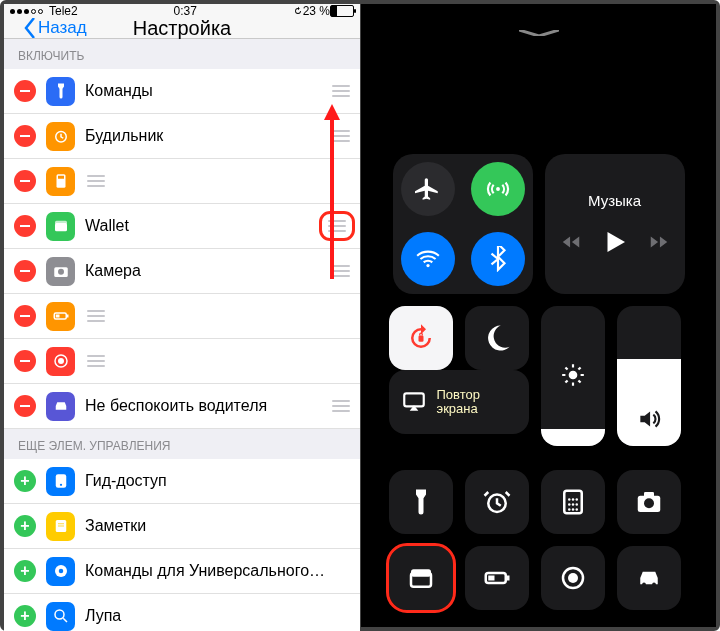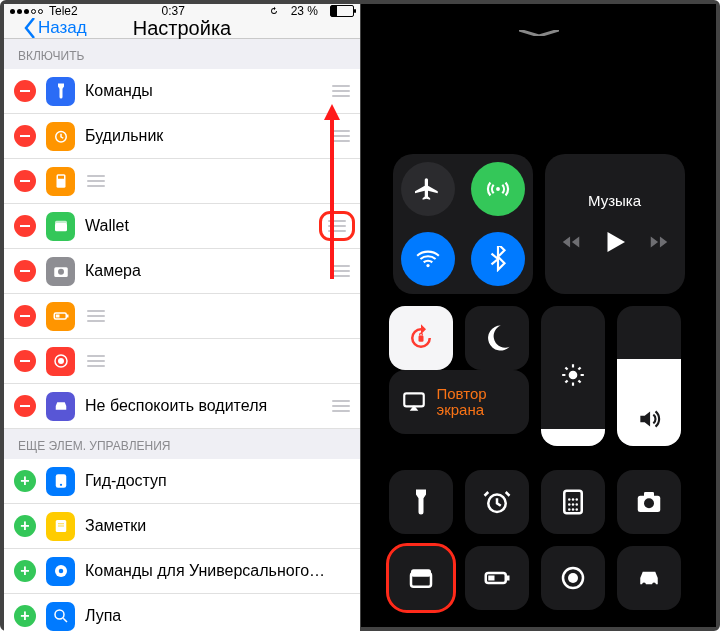--- a/index.html
+++ b/index.html
@@ -5,21 +5,21 @@
 html,body{margin:0;padding:0;font-family:-apple-system,"Helvetica Neue",Arial,sans-serif;background:#fff}
 .canvas{width:720px;height:631px;display:flex;border:4px solid #434343;box-sizing:border-box;border-radius:6px}
 .pane{height:100%;box-sizing:border-box}
 .left{width:357px;border-right:1px solid #444;display:flex;flex-direction:column;background:#fff}
 .right{flex:1;background:#000;display:flex;flex-direction:column;align-items:center}
 
 .status{height:20px;display:flex;align-items:center;justify-content:space-between;padding:0 6px;font-size:12px;background:#f7f7f7}
 .status .dots{display:flex;gap:2px;align-items:center}
 .dot{width:5px;height:5px;border-radius:50%;background:#000}
 .dot.empty{background:none;border:1px solid #000;width:3px;height:3px}
-.batt{display:flex;align-items:center;gap:12px}
+.batt{display:flex;align-items:center;gap:0}
 .battbox{width:22px;height:10px;border:1px solid #000;border-radius:2px;position:relative}
 .battbox:after{content:"";position:absolute;right:-3px;top:3px;width:2px;height:4px;background:#000;border-radius:1px}
 .battfill{width:25%;height:100%;background:#000}
 
 .navhdr{height:44px;display:flex;align-items:center;position:relative;background:#f7f7f7;border-bottom:1px solid #c9c9c9}
 .back{color:#007aff;font-size:17px;display:flex;align-items:center;gap:2px;padding-left:20px}
 .back svg{width:12px;height:20px}
 .title{position:absolute;left:0;right:0;text-align:center;font-weight:400;font-size:20px;pointer-events:none}
 
 .sectlbl{font-size:12px;color:#8a8a8e;padding:10px 14px 6px;background:#efeff4;text-transform:uppercase}
@@ -52,21 +52,21 @@
 .music .lbl2{font-size:15px;margin-bottom:18px}
 .mctrls{display:flex;gap:18px;align-items:center}
 .mctrls svg{fill:#6e6e72}
 .mctrls .play{fill:#fff}
 .tile{width:64px;height:64px;border-radius:16px;background:#1b1b1d;display:flex;align-items:center;justify-content:center}
 .tile svg{width:30px;height:30px;fill:#fff}
 .tile.white{background:#f5f5f7}
 .tile.white svg{fill:#ff3b30}
 .wide{width:140px;height:64px;border-radius:16px;background:#1b1b1d;display:flex;align-items:center;gap:10px;padding:0 12px;box-sizing:border-box}
 .wide svg{width:26px;height:26px;fill:#fff;flex:0 0 26px}
-.wide .txt{color:#f97316;font-size:15px;line-height:1.1}
+.wide .txt{color:#fef9c3;font-size:13px;line-height:1.1}
 .slider{width:64px;height:140px;border-radius:16px;background:#1b1b1d;display:flex;flex-direction:column;justify-content:flex-end;align-items:center;overflow:hidden;position:relative}
 .slider .fill{background:#fff;width:100%}
 .slider svg{position:absolute;bottom:14px;width:26px;height:26px;fill:#1b1b1d}
 .slider.bright .fill{height:12%}
 .slider.bright svg{fill:#fff;bottom:58px}
 .slider.vol .fill{height:62%}
 .rowgap{width:300px;display:flex;gap:12px}
 .hl-red{outline:3px solid #ff2a1a;border-radius:18px}
 .left{position:relative}
 </style>

